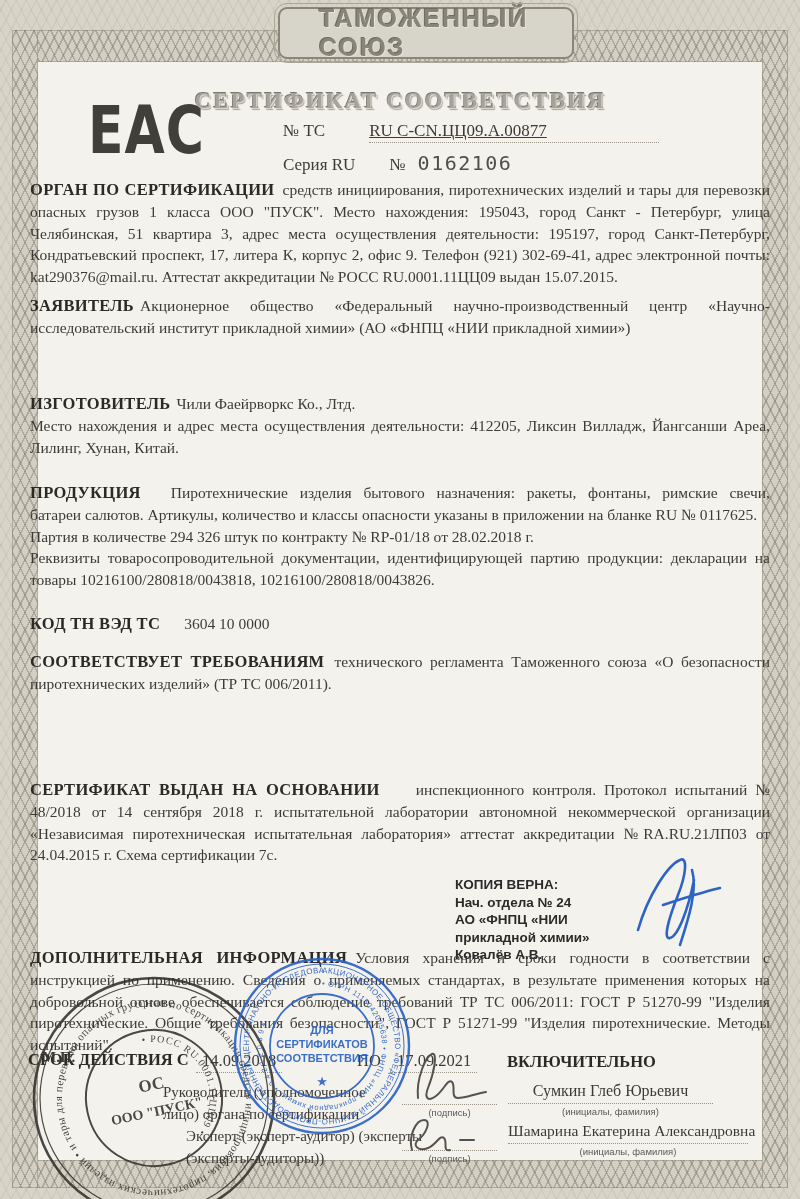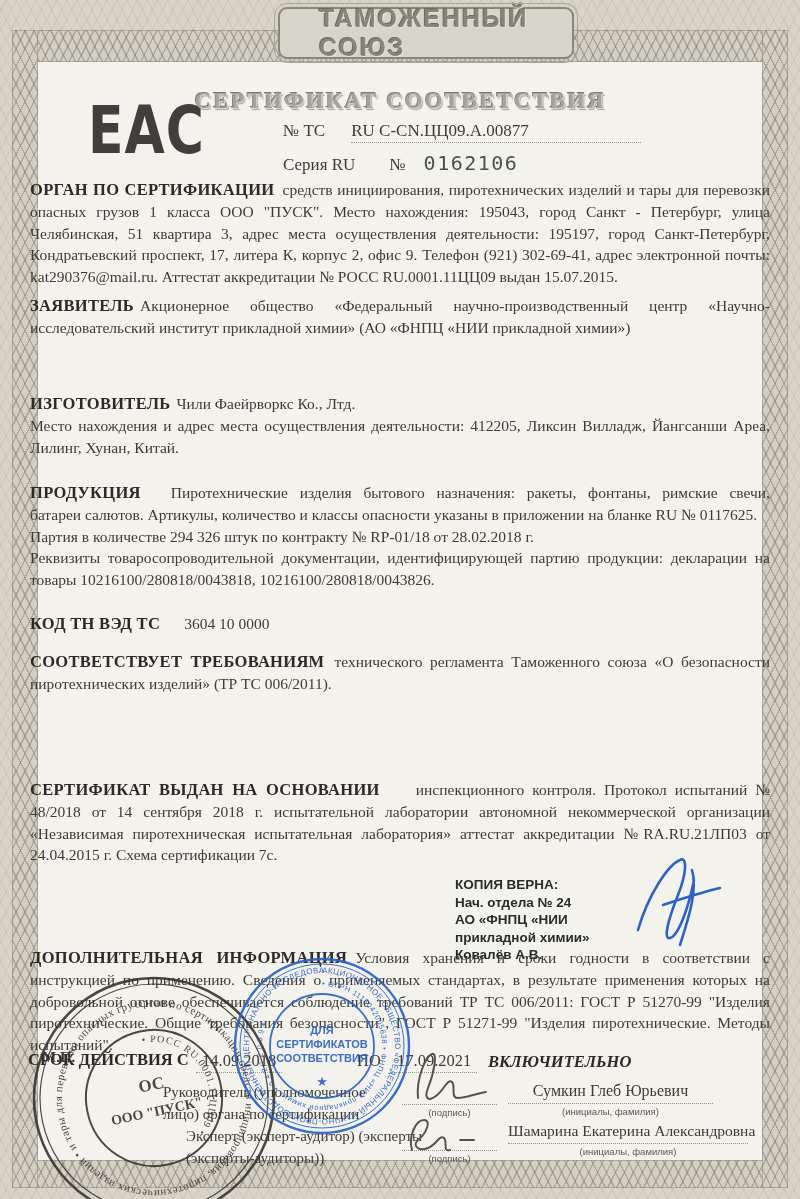--- a/index.html
+++ b/index.html
@@ -21,37 +21,37 @@
   .plaque{position:absolute;left:278px;top:7px;width:292px;height:48px;z-index:3;
           background:#d7d4c9;border:2px solid #8a8779;border-radius:9px;outline:1px solid #a9a699;outline-offset:3px;
           display:flex;align-items:center;justify-content:center;}
   .plaque span{font-family:"Liberation Sans","DejaVu Sans",sans-serif;font-weight:700;font-size:25px;letter-spacing:2px;
           color:#878478;text-shadow:1px 1px 0 #e6e3da,-1px -1px 0 #6e6b62;margin-left:39px;}
   .eac{position:absolute;left:88px;top:92px;z-index:2;font-family:"DejaVu Sans",sans-serif;font-weight:900;
        font-size:52px;color:#413f3c;transform:scaleY(1.28);transform-origin:top left;letter-spacing:1px;}
   .title{position:absolute;left:95px;right:95px;top:88px;z-index:2;text-align:center;font-weight:700;font-size:23px;
          letter-spacing:2px;color:#a7a39a;text-shadow:1px 1px 0 #d9d6cd,1.6px 1.6px 1px rgba(82,79,71,.5),-0.6px -0.6px 0 #7a776e;}
   .numline{position:absolute;left:283px;top:121px;z-index:2;font-size:17px;}
-  .numline .val{margin-left:26px;display:inline-block;min-width:290px;border-bottom:1px dotted #9a9588;padding-bottom:1px;}
+  .numline .val{margin-left:44px;display:inline-block;min-width:290px;border-bottom:1px dotted #9a9588;padding-bottom:1px;text-decoration:underline;}
   .serline{position:absolute;left:283px;top:151px;z-index:2;font-size:17px;}
   .serline .sign{margin-left:34px;}
-  .serline .serval{margin-left:18px;font-family:"DejaVu Sans Mono",monospace;font-size:20px;letter-spacing:1.5px;color:#4d5048;}
+  .serline .serval{margin-left:12px;font-family:"DejaVu Sans Mono",monospace;font-size:20px;letter-spacing:1.5px;color:#4d5048;}
   .para{position:absolute;left:30px;width:740px;margin:0;z-index:2;font-size:15.5px;line-height:1.4;text-align:justify;}
   .para b{font-size:16.5px;letter-spacing:.3px;color:#2c2a27;}
   .blk{display:block;}
   .copy{position:absolute;left:455px;top:876px;z-index:2;font-family:"Liberation Sans","DejaVu Sans",sans-serif;
         font-weight:700;font-size:13.5px;line-height:1.3;color:#2b2b2b;}
   .copy span{display:block;}
   .validity{z-index:2;font-size:16.5px;}
   .validity *{position:absolute;white-space:nowrap;}
   .v-label{left:28px;top:0;font-weight:700;font-size:16.5px;color:#2c2a27;}
   .v-from{left:196px;top:1px;border-bottom:1px dotted #9a9588;padding:0 6px 1px;}
   .v-po{left:357px;top:1px;}
   .v-to{left:391px;top:1px;border-bottom:1px dotted #9a9588;padding:0 6px 1px;}
-  .v-incl{left:488px;top:2px;font-weight:700;color:#2c2a27;font-style:italic;}
+  .v-incl{left:507px;top:2px;font-weight:700;color:#2c2a27;}
   .rolecell{position:absolute;z-index:2;font-size:15px;line-height:1.45;}
   .signlabel{position:absolute;z-index:2;width:95px;text-align:center;font-family:"Liberation Sans",sans-serif;
              font-size:9.5px;color:#5a5a58;border-top:1px dotted #999286;padding-top:2px;}
   .namecell{position:absolute;z-index:2;text-align:center;}
   .namecell .nm{display:block;font-size:16px;border-bottom:1px dotted #999286;padding-bottom:3px;white-space:nowrap;}
   .namecell .nl{display:block;font-family:"Liberation Sans",sans-serif;font-size:9.5px;color:#5a5a58;padding-top:2px;text-align:center;}
   .mp{position:absolute;left:42px;top:1049px;z-index:2;font-weight:700;font-size:15px;}
   .stamp{position:absolute;}
   .stamp-blue{left:230px;top:954px;z-index:4;opacity:.92;}
   .stamp-black{left:28px;top:972px;z-index:3;opacity:.88;transform:rotate(-12deg);}

